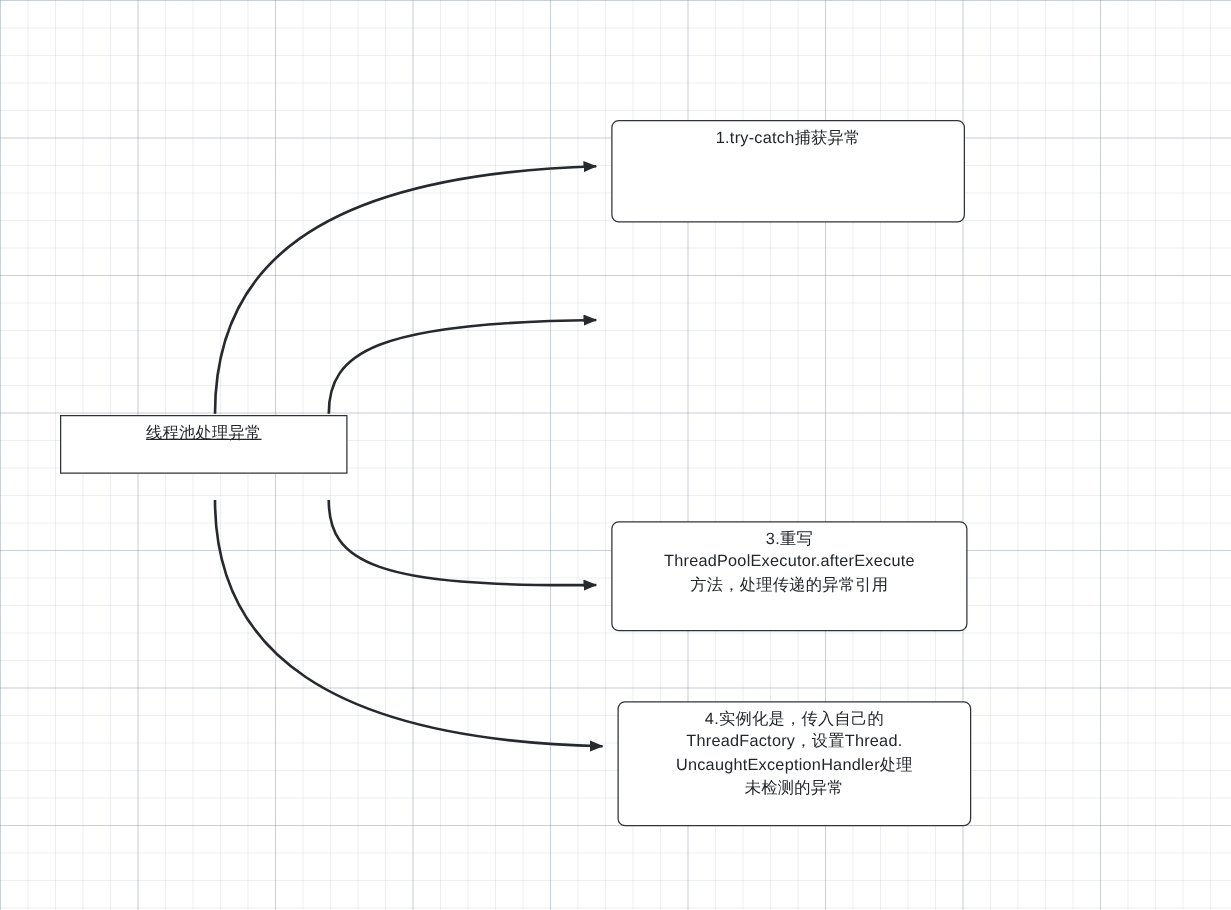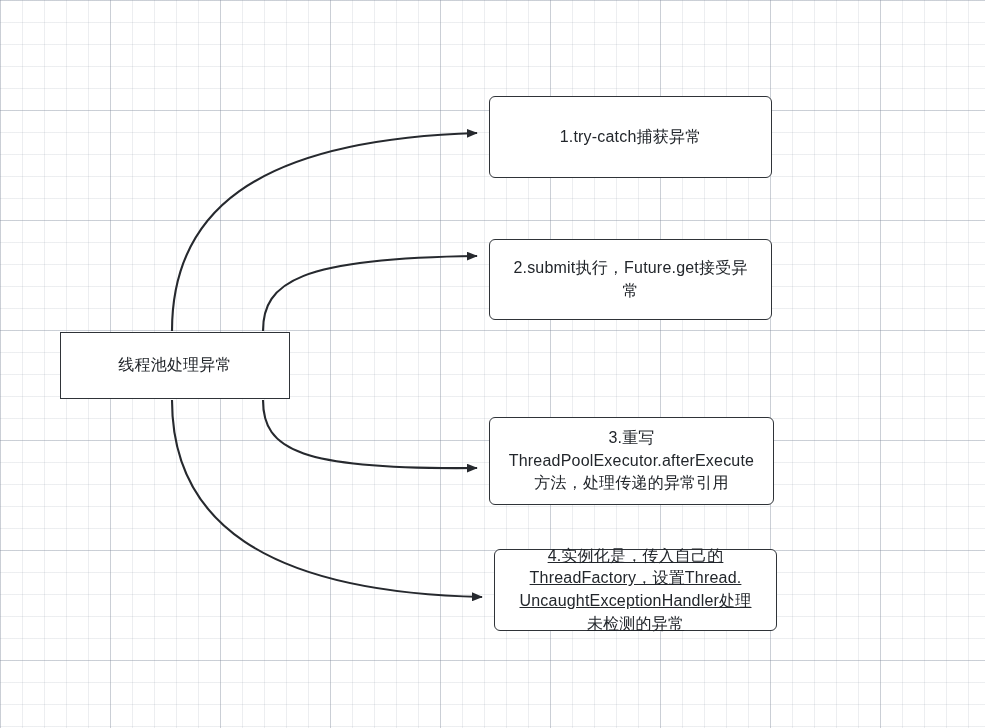--- a/index.html
+++ b/index.html
@@ -33,37 +33,36 @@
     width: 985px;
     height: 728px;
     pointer-events: none;
   }
   .node {
     position: absolute;
     box-sizing: border-box;
     background: #ffffff;
     border: 1.6px solid #2f3338;
     display: flex;
-    align-items: center;
     justify-content: center;
     text-align: center;
     color: #22262b;
-    font-size: 16px;
+    font-size: 13px;
     line-height: 1.42;
     letter-spacing: 0.2px;
     padding: 4px 10px;
   }
   .node.rounded { border-radius: 6px; }
   .node-label { display: block; white-space: pre-line; }
 
-  #node-source { left: 60px;  top: 332px; width: 230px; height: 67px; }
+  #node-source { left: 48px;  top: 332px; width: 230px; height: 47px; text-decoration: underline; }
   #node-step1  { left: 489px; top: 96px;  width: 283px; height: 82px; }
   #node-step2  { left: 489px; top: 239px; width: 283px; height: 81px; }
   #node-step3  { left: 489px; top: 417px; width: 285px; height: 88px; }
-  #node-step4  { left: 494px; top: 549px; width: 283px; height: 82px; text-decoration: underline; }
+  #node-step4  { left: 494px; top: 561px; width: 283px; height: 100px; }
 </style>
 </head>
 <body>
 
 <div id="canvas">
 
   <svg id="edges" viewBox="0 0 985 728" xmlns="http://www.w3.org/2000/svg">
     <defs>
       <marker id="arrowhead" markerWidth="11" markerHeight="9" refX="10.2" refY="4.5" orient="auto" markerUnits="userSpaceOnUse">
         <path d="M0,0 L11,4.5 L0,9 Z" fill="#26292e"></path>
@@ -80,24 +79,20 @@
   </svg>
 
   <div class="node" id="node-source">
     <span class="node-label">线程池处理异常</span>
   </div>
 
   <div class="node rounded" id="node-step1">
     <span class="node-label">1.try-catch捕获异常</span>
   </div>
 
-  <div class="node rounded" id="node-step2">
-    <span class="node-label">2.submit执行，Future.get接受异
-常</span>
-  </div>
 
   <div class="node rounded" id="node-step3">
     <span class="node-label">3.重写
 ThreadPoolExecutor.afterExecute
 方法，处理传递的异常引用</span>
   </div>
 
   <div class="node rounded" id="node-step4">
     <span class="node-label">4.实例化是，传入自己的
 ThreadFactory，设置Thread.

